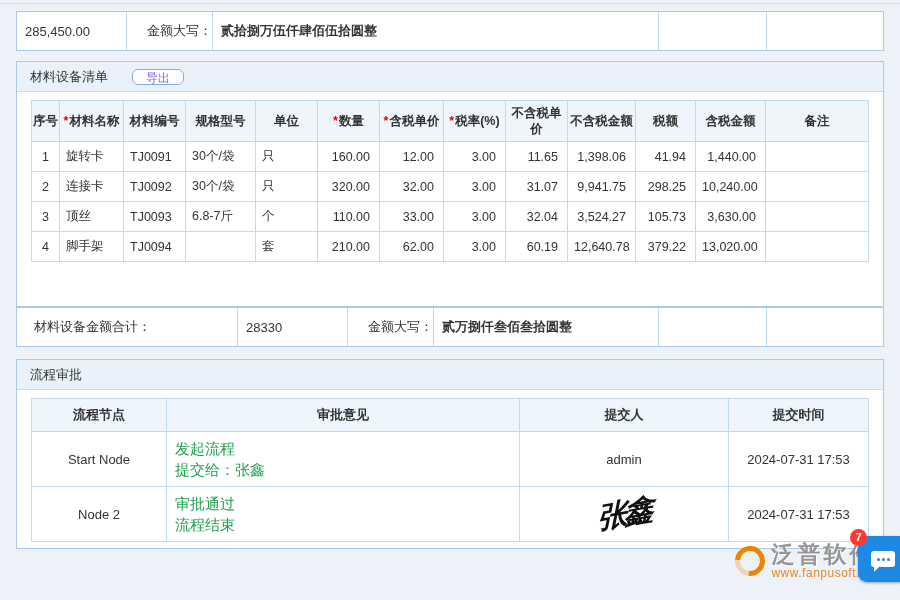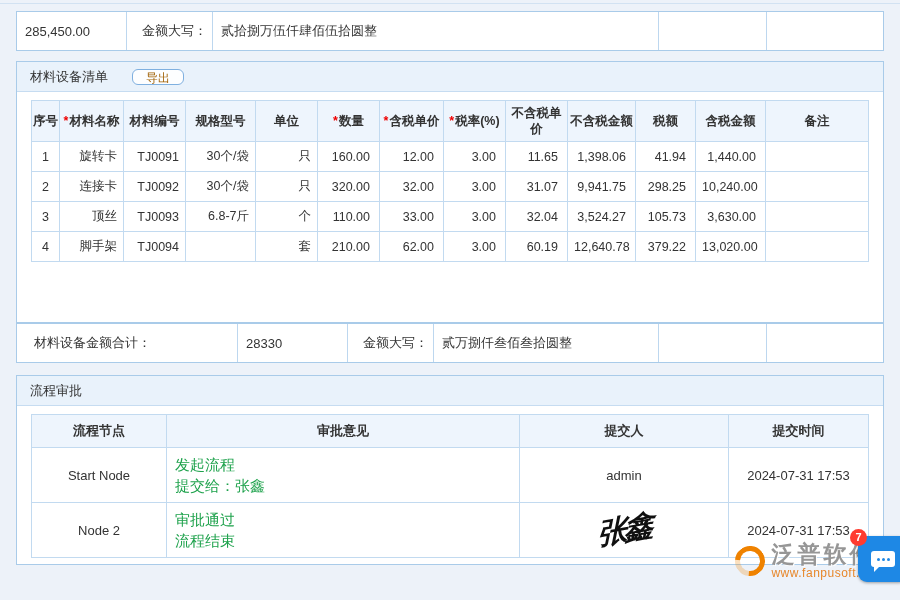--- a/index.html
+++ b/index.html
@@ -15,49 +15,49 @@
 
   
   .summary-box {
     display: flex; align-items: stretch; height: 40px;
     margin: 0 16px; background: #fff; border: 1px solid #a9cbe9;
   }
   .sb-cell { display: flex; align-items: center; border-right: 1px solid #bdd7ef; font-size: 13px; }
   .sb-cell:last-child { border-right: none; }
   .sb-label1 { width: 221px; padding-left: 17px; }
   .sb-value1 { width: 110px; padding-left: 8px; }
-  .sb-label2 { width: 86px; justify-content: flex-end; padding-right: 5px; }
-  .sb-value2 { flex: 1; padding-left: 8px; }
+  .sb-label2 { width: 86px; justify-content: flex-end; }
+  .sb-value2 { flex: 1; padding-left: 8px; font-weight: bold; }
   .sb-empty1 { width: 108px; }
   .sb-empty2 { width: 116px; }
 
   
   .panel { margin: 10px 16px 0; background: #fff; border: 1px solid #a9cbe9; }
   .panel-header {
     height: 30px; display: flex; align-items: center; padding: 0 13px;
     background: #e9f2fb; border-bottom: 1px solid #c6dcf1; font-size: 13px; gap: 8px;
   }
   .export-btn {
     margin-left: 16px; height: 16px; padding: 0 13px;
     background: #fdfeff; border: 1px solid #7fb0e0; border-radius: 6px;
-    color: #a16207; font-size: 12px; cursor: pointer; font-family: inherit;
+    color: #8b5cf6; font-size: 12px; cursor: pointer; font-family: inherit;
   }
   .panel-body { padding: 8px 14px 0; }
-  .material-panel .panel-body { padding-bottom: 60px; }
+  .material-panel .panel-body { padding-bottom: 44px; }
   .mat-total { margin-top: 0; }
   .appr-panel { margin-top: 12px; }
   .appr-panel .panel-body { padding-bottom: 6px; }
 
   
   table.grid { width: 100%; border-collapse: collapse; table-layout: fixed; }
   .grid th, .grid td { border: 1px solid #c2daf0; color: #333; }
   .grid th { background: #eef5fd; font-size: 12.5px; font-weight: 600; padding: 4px 1px; line-height: 16px; text-align: center; }
   .mat td { height: 30px; font-size: 12.5px; padding: 2px 6px; overflow: hidden; white-space: nowrap; }
   td.ctr { text-align: center; }
-  td.lft { text-align: right; }
+  td.lft { text-align: left; }
   td.num { text-align: right; padding-right: 9px; }
   .appr th { height: 33px; font-size: 13px; }
   .appr td { height: 55px; font-size: 13px; padding: 4px 8px; }
   .appr td.opinion { text-align: left; }
   .green { color: #1ea24c; line-height: 21px; font-size: 15px; }
   .req { color: #ee0000; margin-right: 1px; }
   .sig {
     display: inline-block; font-family: "DejaVu Serif", "Liberation Serif", serif;
     font-size: 30px; font-weight: bold; font-style: italic;
     transform: rotate(-10deg) skewX(-8deg); letter-spacing: -3px; color: #101010;

